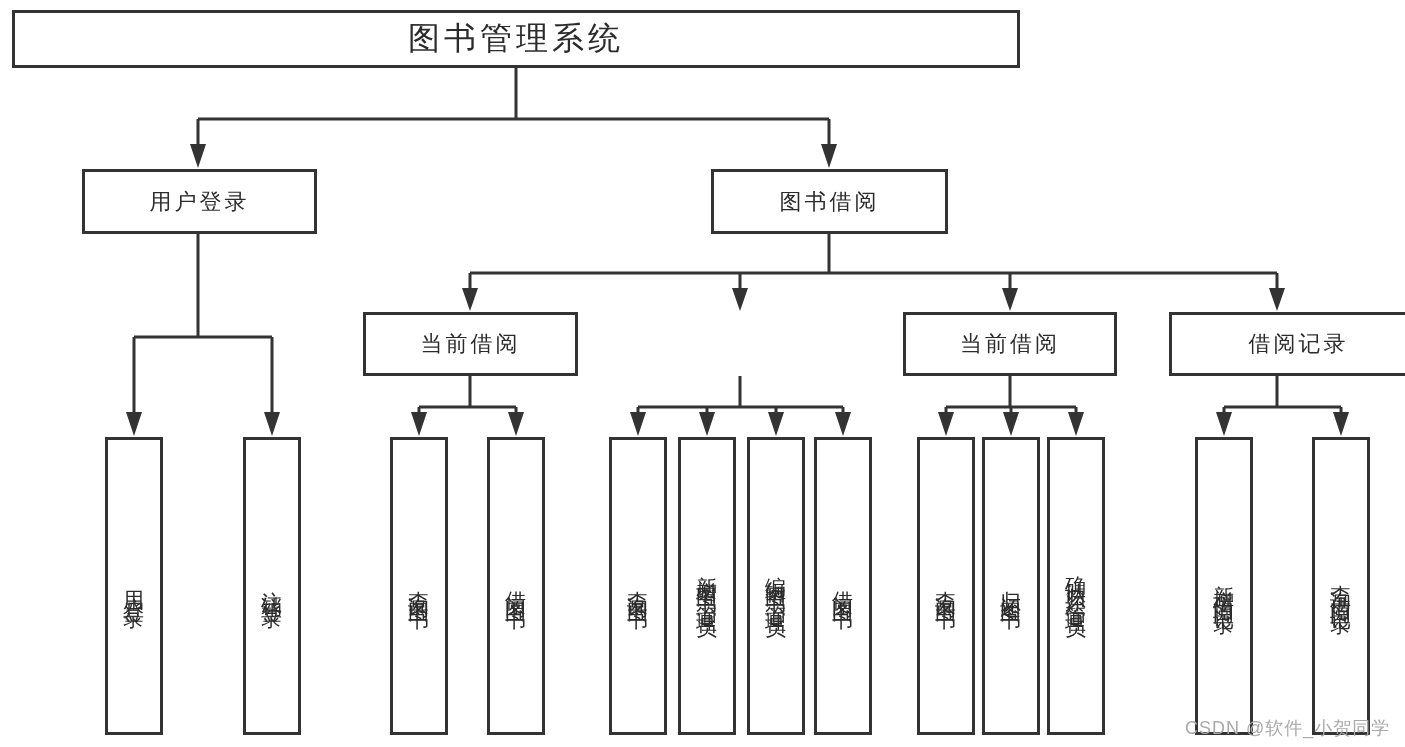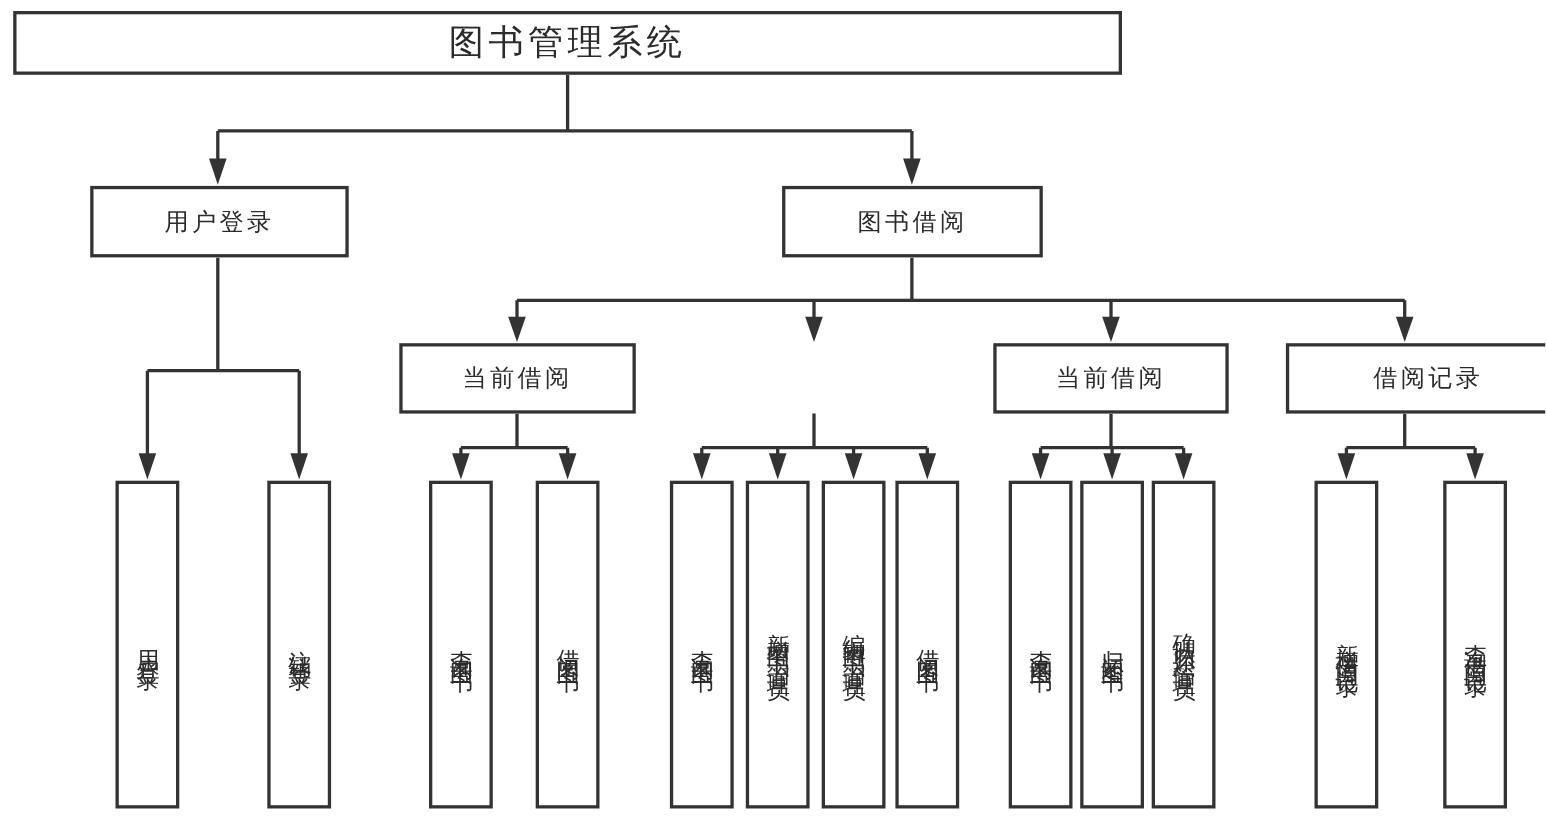--- a/index.html
+++ b/index.html
@@ -132,14 +132,15 @@
     <span class="v-label">确认归还（管理员）</span>
   </div>
 
   <div class="node v-node" style="left:1195px;">
     <span class="v-label">新增借阅记录</span>
   </div>
   <div class="node v-node" style="left:1312px;">
     <span class="v-label">查询借阅记录</span>
   </div>
 
+  <div class="watermark">CSDN @软件_小贺同学</div>
 
 </div>
 
 </body></html>

